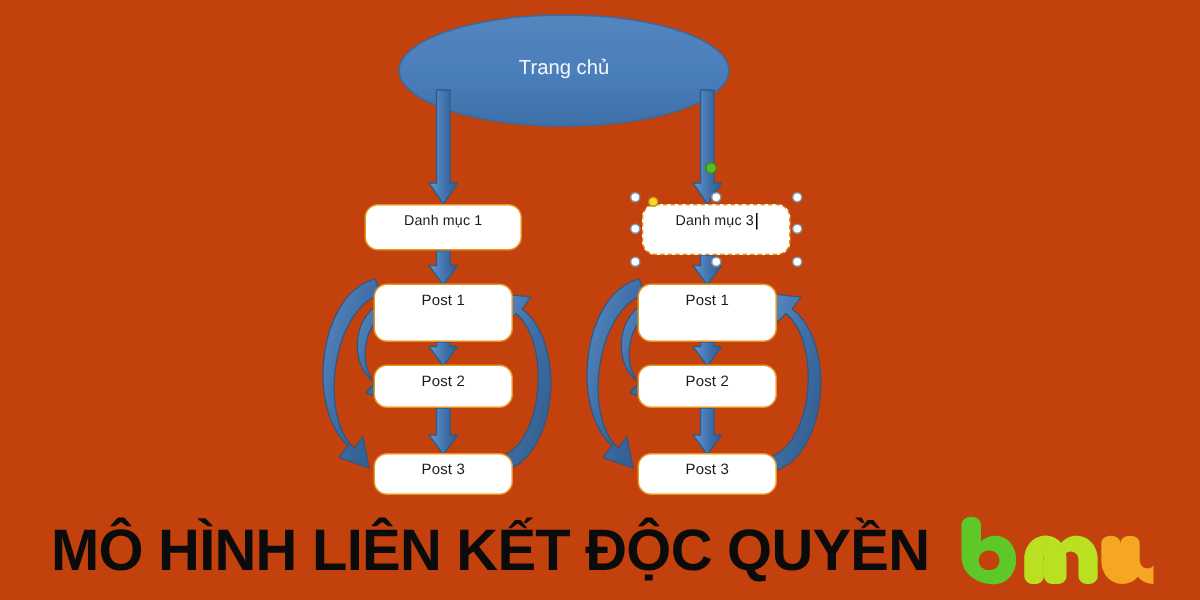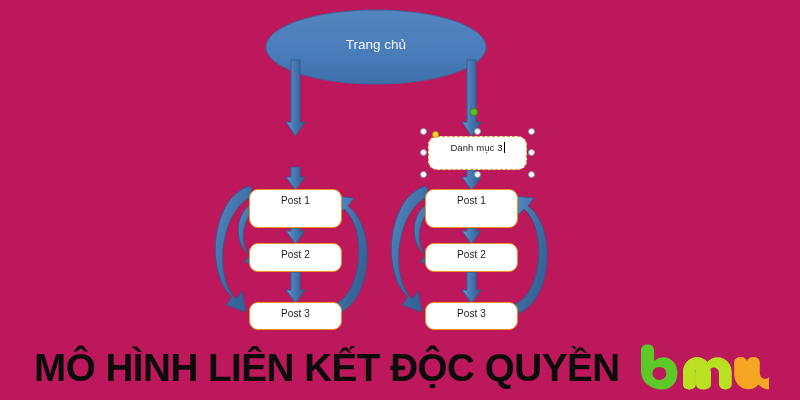--- a/index.html
+++ b/index.html
@@ -7,21 +7,21 @@
     padding: 0;
     background: #ffffff;
   }
   body {
     font-family: "Liberation Sans", sans-serif;
   }
   #screen {
     position: relative;
     width: 800px;
     height: 400px;
-    background: #be185d;
+    background: #c2410c;
     overflow: hidden;
   }
 
   
   #diagram-surface {
     position: absolute;
     left: 0;
     top: 0;
     width: 800px;
     height: 336px;
@@ -231,20 +231,23 @@
                  L 514,196
                  L 518,215
                  L 524,209
                  C 548,229 542,298 512,305 Z" fill="url(#gradCurve)" stroke="#2C5785" stroke-width="0.8" stroke-linejoin="round"></path>
       </g>
     </svg>
 
     <div style="position:absolute; left:266px; top:37px; width:220px; text-align:center;
                 color:#F2F6FA; font-size:13.5px; font-family:'Liberation Sans',sans-serif;">Trang chủ</div>
 
+    <div class="node-box cat" style="left: 243px; top: 136px; width: 105px; height: 31px; border-color: rgb(232, 148, 31); background: rgb(255, 255, 255);">
+      <span>Danh mục  1</span>
+    </div>
 
     <div class="node-box cat selected" style="left: 428px; top: 136px; width: 99px; height: 34px; border-color: rgb(232, 148, 31); background: rgb(255, 255, 255);">
       <span>Danh mục  3</span>
         <span class="caret"></span>
     </div>
 
     <div class="sel-frame" style="left:424px; top:132px; width:107px; height:42px;">
 
       <div class="handle rotate" style="left:46px; top:-24px;"></div>
 

